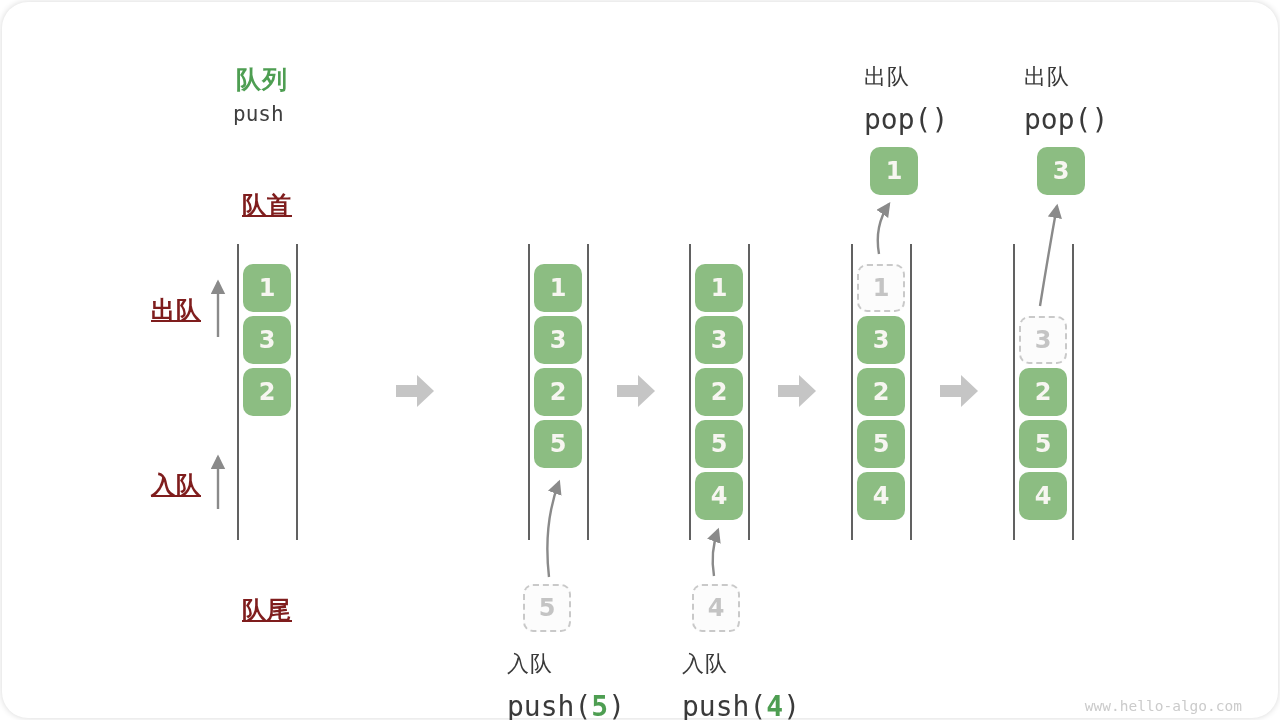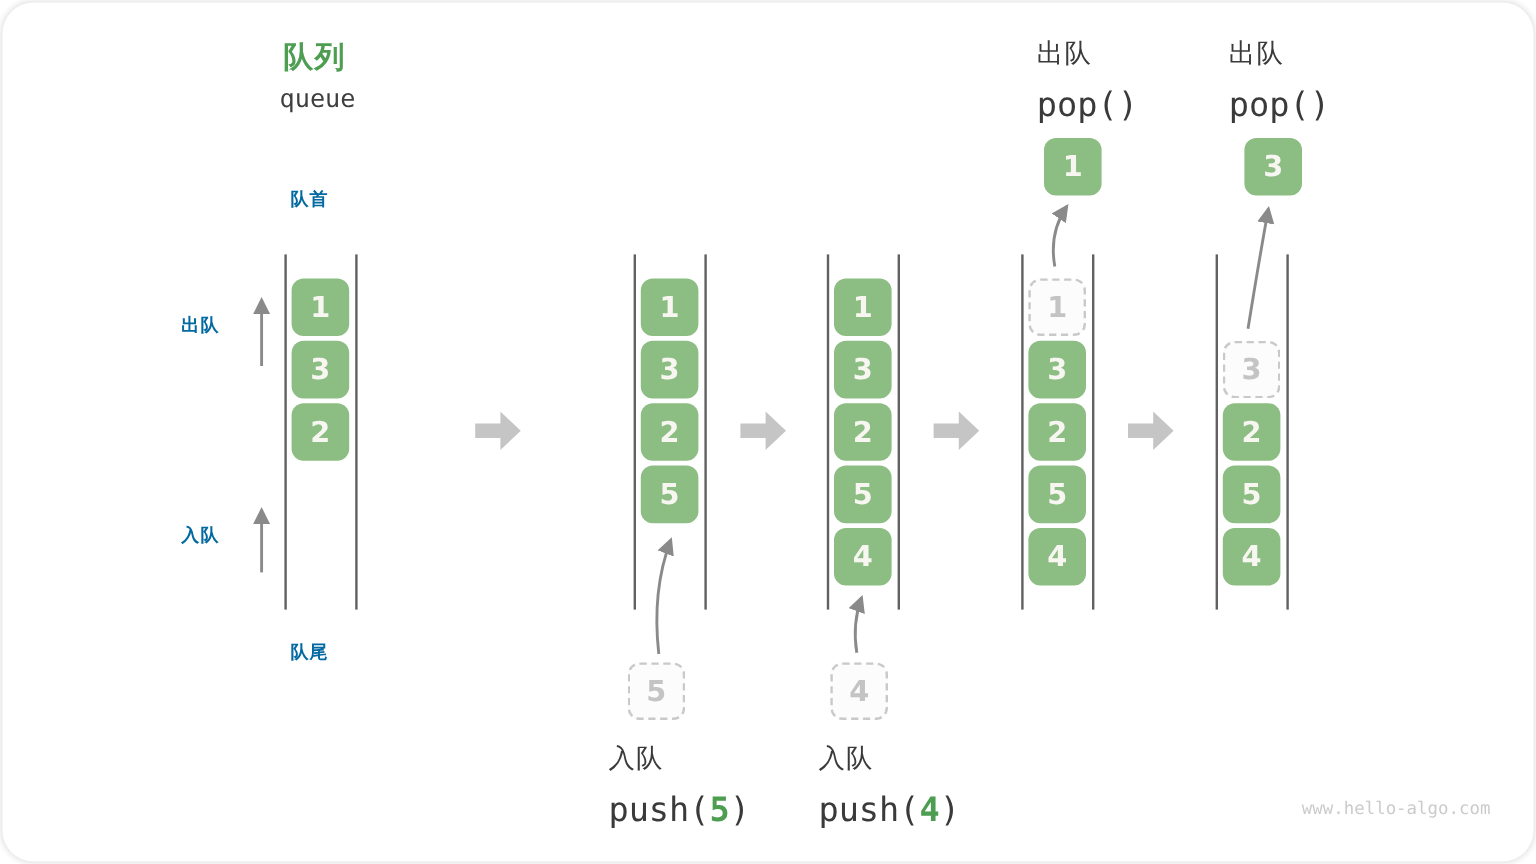--- a/index.html
+++ b/index.html
@@ -1,37 +1,37 @@
 <!DOCTYPE html>
 <html><head>
 <meta charset="utf-8">
 <style>
   html,body{margin:0;padding:0;width:1280px;height:720px;background:#ffffff;overflow:hidden;
     font-family:"Liberation Sans",sans-serif;}
   .card{position:absolute;inset:2px;background:#ffffff;border-radius:26px;
     box-shadow:0 0 6px rgba(0,0,0,0.16);}
-  #diagram{position:absolute;inset:0;}
+  #diagram{position:absolute;inset:0;margin-top:32px;}
   svg.overlay{position:absolute;left:0;top:0;}
 
   
   .qwalls{position:absolute;top:212px;height:296px;width:61px;box-sizing:border-box;
     border-left:2px solid #616161;border-right:2px solid #616161;}
 
   
   .slot{position:absolute;width:48px;height:48px;box-sizing:border-box;border-radius:10px;
     background:#8CBD82;color:#F7F6F1;font-weight:700;font-size:24px;
     display:flex;align-items:center;justify-content:center;
     font-family:"DejaVu Sans",sans-serif;}
   .slot.dashed{background:#FCFCFC;border:2px dashed #C9C9C9;color:#C4C4C4;}
 
   
   .title-zh{position:absolute;left:236px;top:31px;font-size:25px;font-weight:700;color:#4E9E52;letter-spacing:1px;}
   .title-en{position:absolute;left:233px;top:70px;font-size:21px;color:#3F3F3F;
     font-family:"DejaVu Sans Mono",monospace;}
-  .zh-label{position:absolute;font-size:15px;font-weight:700;color:#0369a1;letter-spacing:1px;}
+  .zh-label{position:absolute;font-size:24px;font-weight:700;color:#7f1d1d;letter-spacing:1px;text-decoration:underline;}
   .op-label{position:absolute;color:#3A3A3A;}
   .op-label .zh{font-size:22px;font-weight:500;letter-spacing:1px;}
   .op-label .code{margin-top:11px;font-size:28px;color:#3A3A3A;
     font-family:"DejaVu Sans Mono",monospace;}
   .op-label .code .g{color:#4E9E52;font-weight:700;}
   .watermark{position:absolute;right:38px;top:666px;font-size:14.5px;color:#CBCBCB;
     font-family:"DejaVu Sans Mono",monospace;text-align:center;}
 </style>
 </head>
 <body>
@@ -56,24 +56,24 @@
     <path d="M879,222 Q874,194 889,172" stroke="#8A8A8A" stroke-width="2.4" fill="none" marker-end="url(#ah)"></path>
     <path d="M1040,274 Q1049,218 1057,174" stroke="#8A8A8A" stroke-width="2.4" fill="none" marker-end="url(#ah)"></path>
 
     <polygon points="0,10 21,10 21,0 38,16 21,32 21,22 0,22" transform="translate(396,343)" fill="#C5C5C5"></polygon>
     <polygon points="0,10 21,10 21,0 38,16 21,32 21,22 0,22" transform="translate(617,343)" fill="#C5C5C5"></polygon>
     <polygon points="0,10 21,10 21,0 38,16 21,32 21,22 0,22" transform="translate(778,343)" fill="#C5C5C5"></polygon>
     <polygon points="0,10 21,10 21,0 38,16 21,32 21,22 0,22" transform="translate(940,343)" fill="#C5C5C5"></polygon>
   </svg>
 
   <div class="title-zh">队列</div>
-  <div class="title-en">queue</div>
+  <div class="title-en">push</div>
 
   <div class="zh-label" style="left:242px;top:157px;">队首</div>
-  <div class="zh-label" style="left:242px;top:534px;">队尾</div>
+  <div class="zh-label" style="left:242px;top:562px;">队尾</div>
   <div class="zh-label" style="left:151px;top:262px;">出队</div>
   <div class="zh-label" style="left:151px;top:437px;">入队</div>
 
   <div class="slot dashed" style="left:523px;top:552px;">5</div>
   <div class="slot dashed" style="left:692px;top:552px;">4</div>
 
   <div class="slot" style="left:870px;top:115px;">1</div>
   <div class="slot" style="left:1037px;top:115px;">3</div>
 
   <div class="op-label" style="left:507px;top:617px;">

